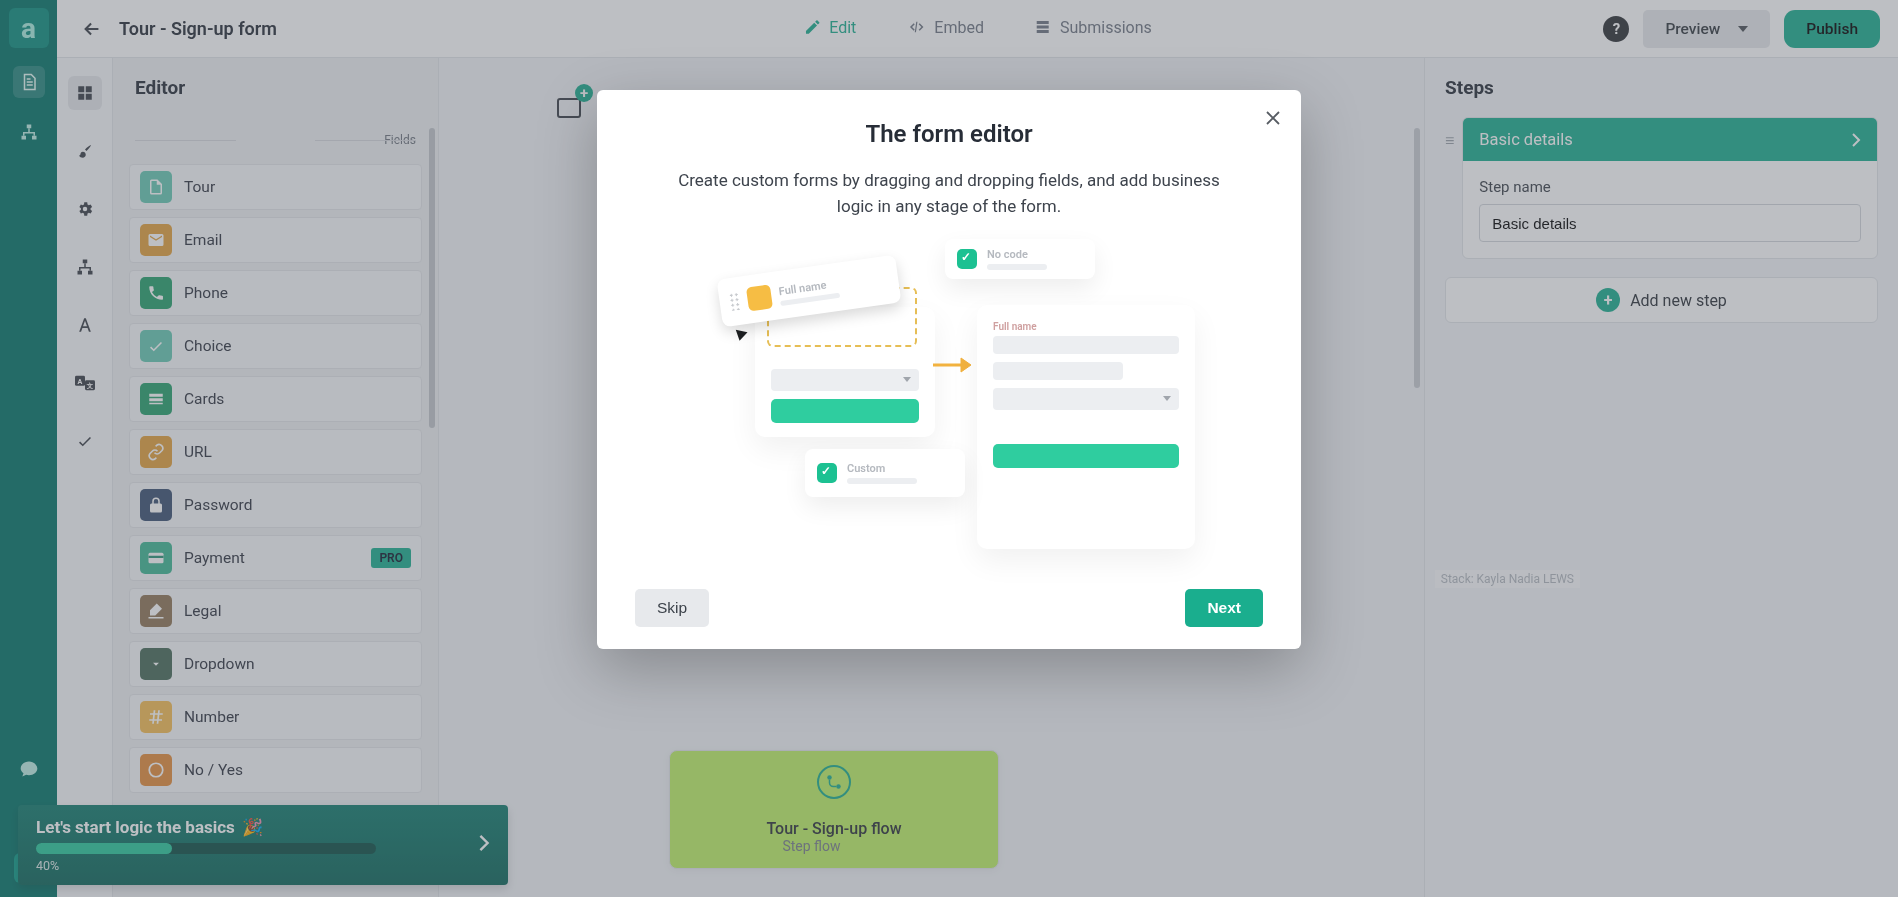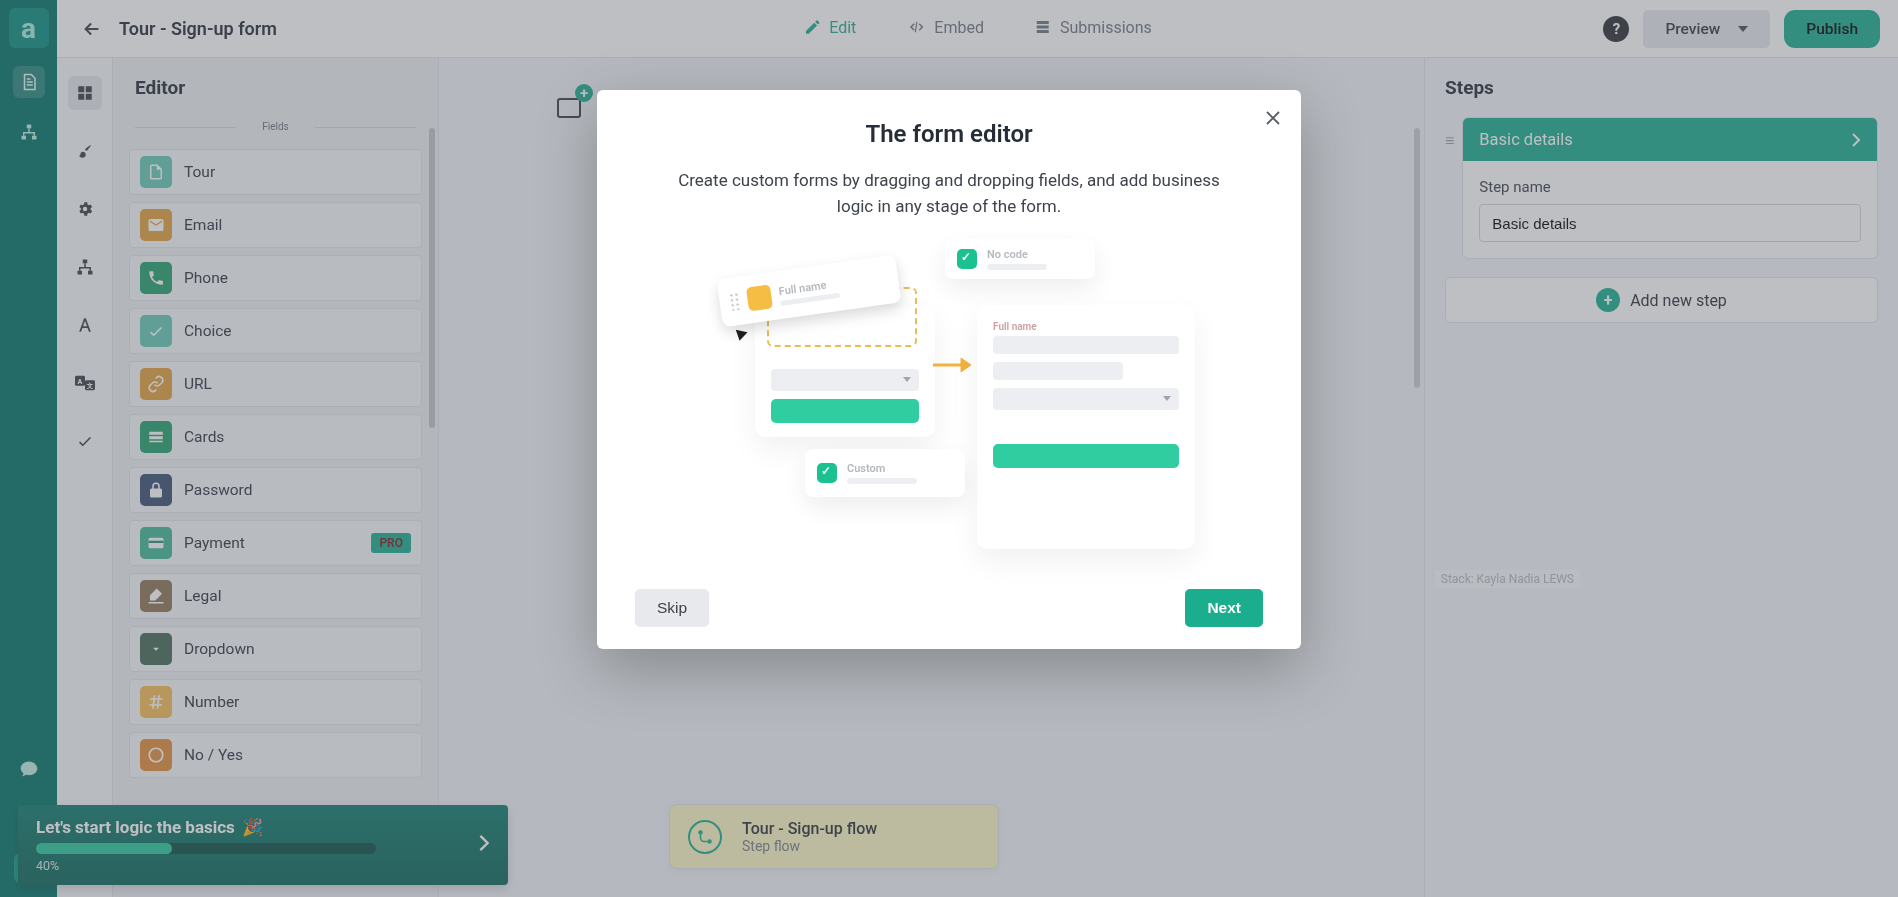--- a/index.html
+++ b/index.html
@@ -53,29 +53,29 @@
 
   
   .tool-rail { width:56px; background:#f7f8fa; border-right:1px solid var(--border); display:flex; flex-direction:column; align-items:center; padding-top:18px; gap:24px;}
   .tool-rail .ti { width:34px; height:34px; border-radius:6px; display:flex; align-items:center; justify-content:center;}
   .tool-rail .ti.active { background:#e4e7ea;}
   .tool-rail svg { fill:#3a3f46;}
 
   
   .editor-panel { width:326px; background:#eef0f2; border-right:1px solid var(--border); position:relative; display:flex; flex-direction:column;}
   .editor-panel .hdr { font-size:19px; font-weight:700; padding:18px 22px;}
-  .editor-panel .section-label { text-align:center; color:#6e747d; font-size:10px; position:relative; margin:4px 22px 10px;}
+  .editor-panel .section-label { text-align:right; color:#6e747d; font-size:12px; position:relative; margin:16px 22px 10px;}
   .editor-panel .section-label:before, .editor-panel .section-label:after { content:""; position:absolute; top:50%; width:36%; border-top:1px solid #d5d8dc;}
   .editor-panel .section-label:before { left:0;} .editor-panel .section-label:after { right:0;}
   .editor-panel .list { overflow-y:auto; flex:1; padding:0 10px 12px;}
   .field-row { display:flex; align-items:center; gap:12px; background:#f7f8fa; border:1px solid #e3e5e8; border-radius:4px; padding:6px 10px; margin:7px 6px;}
   .field-row .chip { width:32px; height:32px; border-radius:5px; display:flex; align-items:center; justify-content:center;}
   .field-row .chip svg { fill:#fff; }
   .field-row .lbl { font-size:15.5px; color:#303540;}
-  .field-row .pro { margin-left:auto; background:var(--teal); color:#7f1d1d; font-size:12px; padding:3px 8px; border-radius:3px; font-weight:600;}
+  .field-row .pro { margin-left:auto; background:var(--teal); color:#0f172a; font-size:12px; padding:3px 8px; border-radius:3px; font-weight:600;}
   .editor-panel::-webkit-scrollbar, .list::-webkit-scrollbar { width:8px;} 
   .list::-webkit-scrollbar-thumb { background:#c7cbd0; border-radius:4px;}
   .editor-panel .scrollbar-fake { position:absolute; right:3px; top:70px; width:6px; height:300px; background:#c1c5ca; border-radius:3px;}
 
   .onboard-card {
     position:absolute; left:18px; bottom:12px; width:490px;
     background:#0e7668; background:linear-gradient(#0f7b6c,#0a6558);
     border-radius:4px; color:#fff; padding:12px 18px;
     display:flex; align-items:center;
     box-shadow:0 4px 10px rgba(0,0,0,.15);
@@ -83,25 +83,25 @@
   .onboard-card .col { display:flex; flex-direction:column; gap:6px;}
   .onboard-card .t { font-weight:700; font-size:17px; display:flex; align-items:center; gap:8px;}
   .onboard-card .bar { width:340px; height:11px; background:#0b4e44; border-radius:6px; position:relative;}
   .onboard-card .bar .fill { position:absolute; left:0; top:0; height:100%; background:#28c99c; border-radius:6px;}
   .onboard-card .pct { font-size:12.5px; opacity:.85; margin-top:-2px;}
   .onboard-card .chev { margin-left:auto; }
 
   
   .canvas { flex:1; position:relative; overflow:hidden; }
   .canvas .mini-scroll { position:absolute; top:70px; right:4px; width:6px; height:260px; background:#c9ccd1; border-radius:3px;}
-  .flow-card { position:absolute; left:230px; bottom:28px; width:330px; background:#fef9c3; border:1px solid var(--border); border-radius:8px; padding:14px 18px; display:flex; gap:20px; align-items:center; box-shadow:0 2px 8px rgba(0,0,0,.05);}
+  .flow-card { position:absolute; left:230px; bottom:28px; width:330px; background:#bef264; border:1px solid var(--border); border-radius:8px; padding:14px 18px; display:flex; gap:20px; align-items:center; box-shadow:0 2px 8px rgba(0,0,0,.05);flex-direction:column;}
   .flow-card .ic { width:34px; height:34px; border-radius:50%; border:2px solid var(--teal); display:flex; align-items:center; justify-content:center;}
   .flow-card .ic svg { fill:var(--teal);}
   .flow-card .tt { font-size:16px; font-weight:500; color:#2c3138;}
-  .flow-card .sub { font-size:14px; color:#7a808a;}
+  .flow-card .sub { font-size:14px; color:#7a808a;margin-left:16px;}
   .flow-add { position:absolute; left:110px; top:30px; width:40px; height:40px; display:flex; align-items:center; justify-content:center;}
   .flow-add .sq { width:24px; height:20px; border:2px solid #3a3f46; border-radius:3px;}
   .flow-add .plus { position:absolute; right:-4px; top:-4px; width:18px; height:18px; border-radius:50%; background:var(--teal); color:#fff; font-weight:700; display:flex; align-items:center; justify-content:center; font-size:15px;}
 
   
   .steps-panel { width:474px; background:#f4f6f8; border-left:1px solid var(--border); padding:18px 20px;}
   .steps-panel .hdr { font-size:19px; font-weight:700; margin-bottom:18px;}
   .step-card-wrap { display:flex; align-items:flex-start; gap:8px;}
   .drag-h { padding-top:14px; color:#9aa1a9;}
   .step-card { flex:1; background:#fff; border:1px solid var(--border); border-radius:6px; overflow:hidden;}
@@ -307,34 +307,34 @@
           </div>
           <div class="field-row">
             <div class="chip" style="background:#67c9b3">
               <svg width="18" height="18" viewBox="0 0 24 24">
                 <path d="M9 16.2l-3.5-3.5L4 14.2 9 19 20 8l-1.5-1.4z"></path>
               </svg>
             </div>
             <div class="lbl">Choice</div>
           </div>
           <div class="field-row">
+            <div class="chip" style="background:#25a06b">
+              <svg width="18" height="18" viewBox="0 0 24 24">
+                <path d="M3 5h18v4H3zM3 11h18v4H3zM3 17h18v2H3z"></path>
+              </svg>
+            </div>
+            <div class="lbl">Cards</div>
+          </div>
+          <div class="field-row">
             <div class="chip" style="background:#e3a13b">
               <svg width="18" height="18" viewBox="0 0 24 24">
                 <path d="M10 13a5 5 0 007 0l3-3a5 5 0 00-7-7l-1.5 1.5M14 11a5 5 0 00-7 0l-3 3a5 5 0 007 7l1.5-1.5" fill="none" stroke="#fff" stroke-width="2.2"></path>
               </svg>
             </div>
             <div class="lbl">URL</div>
-          </div>
-          <div class="field-row">
-            <div class="chip" style="background:#25a06b">
-              <svg width="18" height="18" viewBox="0 0 24 24">
-                <path d="M3 5h18v4H3zM3 11h18v4H3zM3 17h18v2H3z"></path>
-              </svg>
-            </div>
-            <div class="lbl">Cards</div>
           </div>
           <div class="field-row">
             <div class="chip" style="background:#3b5172">
               <svg width="18" height="18" viewBox="0 0 24 24">
                 <path d="M18 10h-1V7a5 5 0 10-10 0v3H6a2 2 0 00-2 2v8a2 2 0 002 2h12a2 2 0 002-2v-8a2 2 0 00-2-2zM9 7a3 3 0 116 0v3H9V7z"></path>
               </svg>
             </div>
             <div class="lbl">Password</div>
           </div>
           <div class="field-row">

